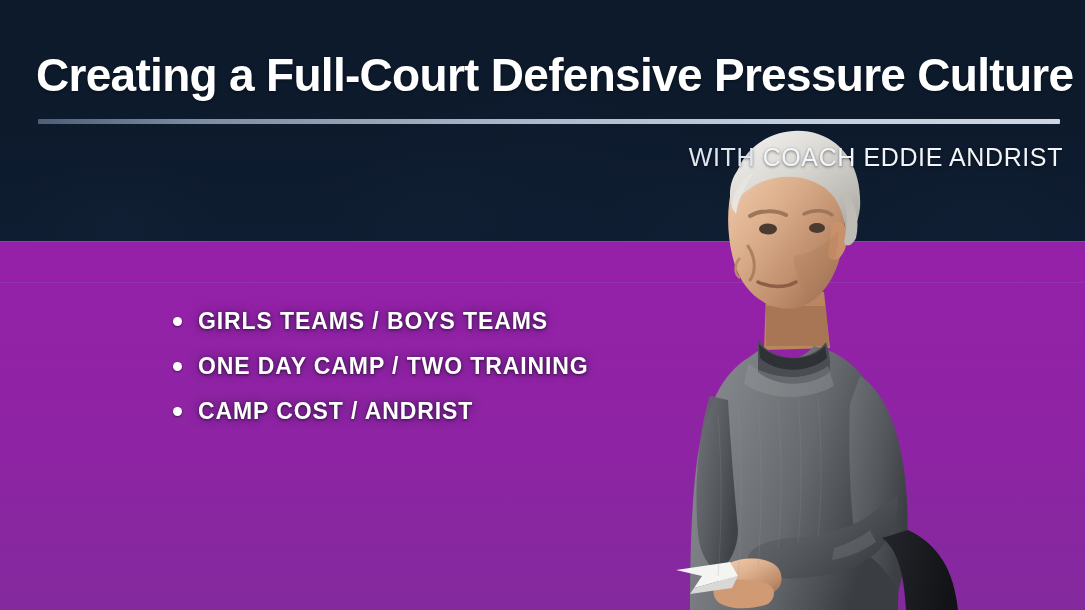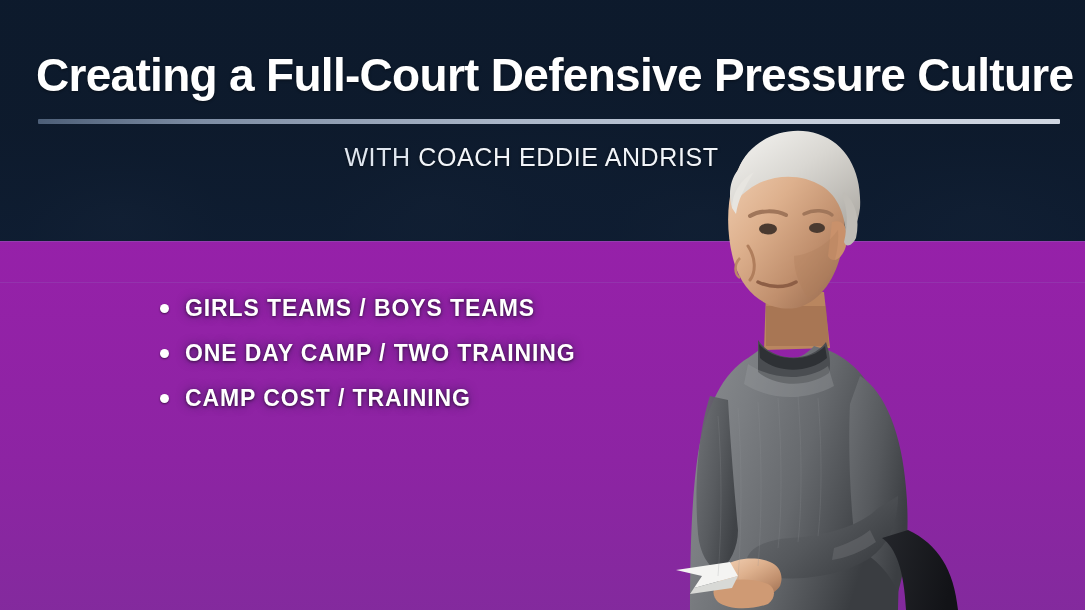--- a/index.html
+++ b/index.html
@@ -88,35 +88,35 @@
   }
 
   .title-rule{
     position:absolute;left:38px;top:119px;width:1022px;height:5px;
     background:linear-gradient(90deg,#4d5f78 0%, #7d8da4 16%, #aab6c8 46%, #c3ccda 72%, #cfd6e1 100%);
     border-radius:1px;
   }
 
   .subtitle{
     position:absolute;left:0;top:143px;width:1085px;
-    text-align:center;
+    text-align:right;
     color:#f2f5f9;
     font-family:"Liberation Sans", sans-serif;
     font-weight:400;
     font-size:25px;
     letter-spacing:.6px;
     text-shadow:0 1px 3px rgba(0,0,0,.5);
     padding-right:22px;
   }
   .subtitle .lead{color:#dfe6ef;}
 
   
   .bullets{
     position:absolute;left:160px;top:286px;
-    margin:0;padding:0;list-style:none;
+    margin:13px;padding:0;list-style:none;
   }
   .bullet-row{
     display:flex;align-items:center;
     height:45px;
   }
   .bullet-dot{
     width:9px;height:9px;border-radius:50%;
     background:#ffffff;
     margin-right:16px;
     flex:0 0 auto;
@@ -289,17 +289,17 @@
     <li class="bullet-row">
       <span class="bullet-dot"></span>
       <span class="bullet-text">GIRLS TEAMS  /  BOYS TEAMS</span>
     </li>
     <li class="bullet-row">
       <span class="bullet-dot"></span>
       <span class="bullet-text">ONE DAY CAMP  /  TWO TRAINING</span>
     </li>
     <li class="bullet-row">
       <span class="bullet-dot"></span>
-      <span class="bullet-text">CAMP COST  /  TRAINING</span>
+      <span class="bullet-text">CAMP COST  /  ANDRIST</span>
     </li>
   </ul>
 
 </div>
 
 </body></html>

